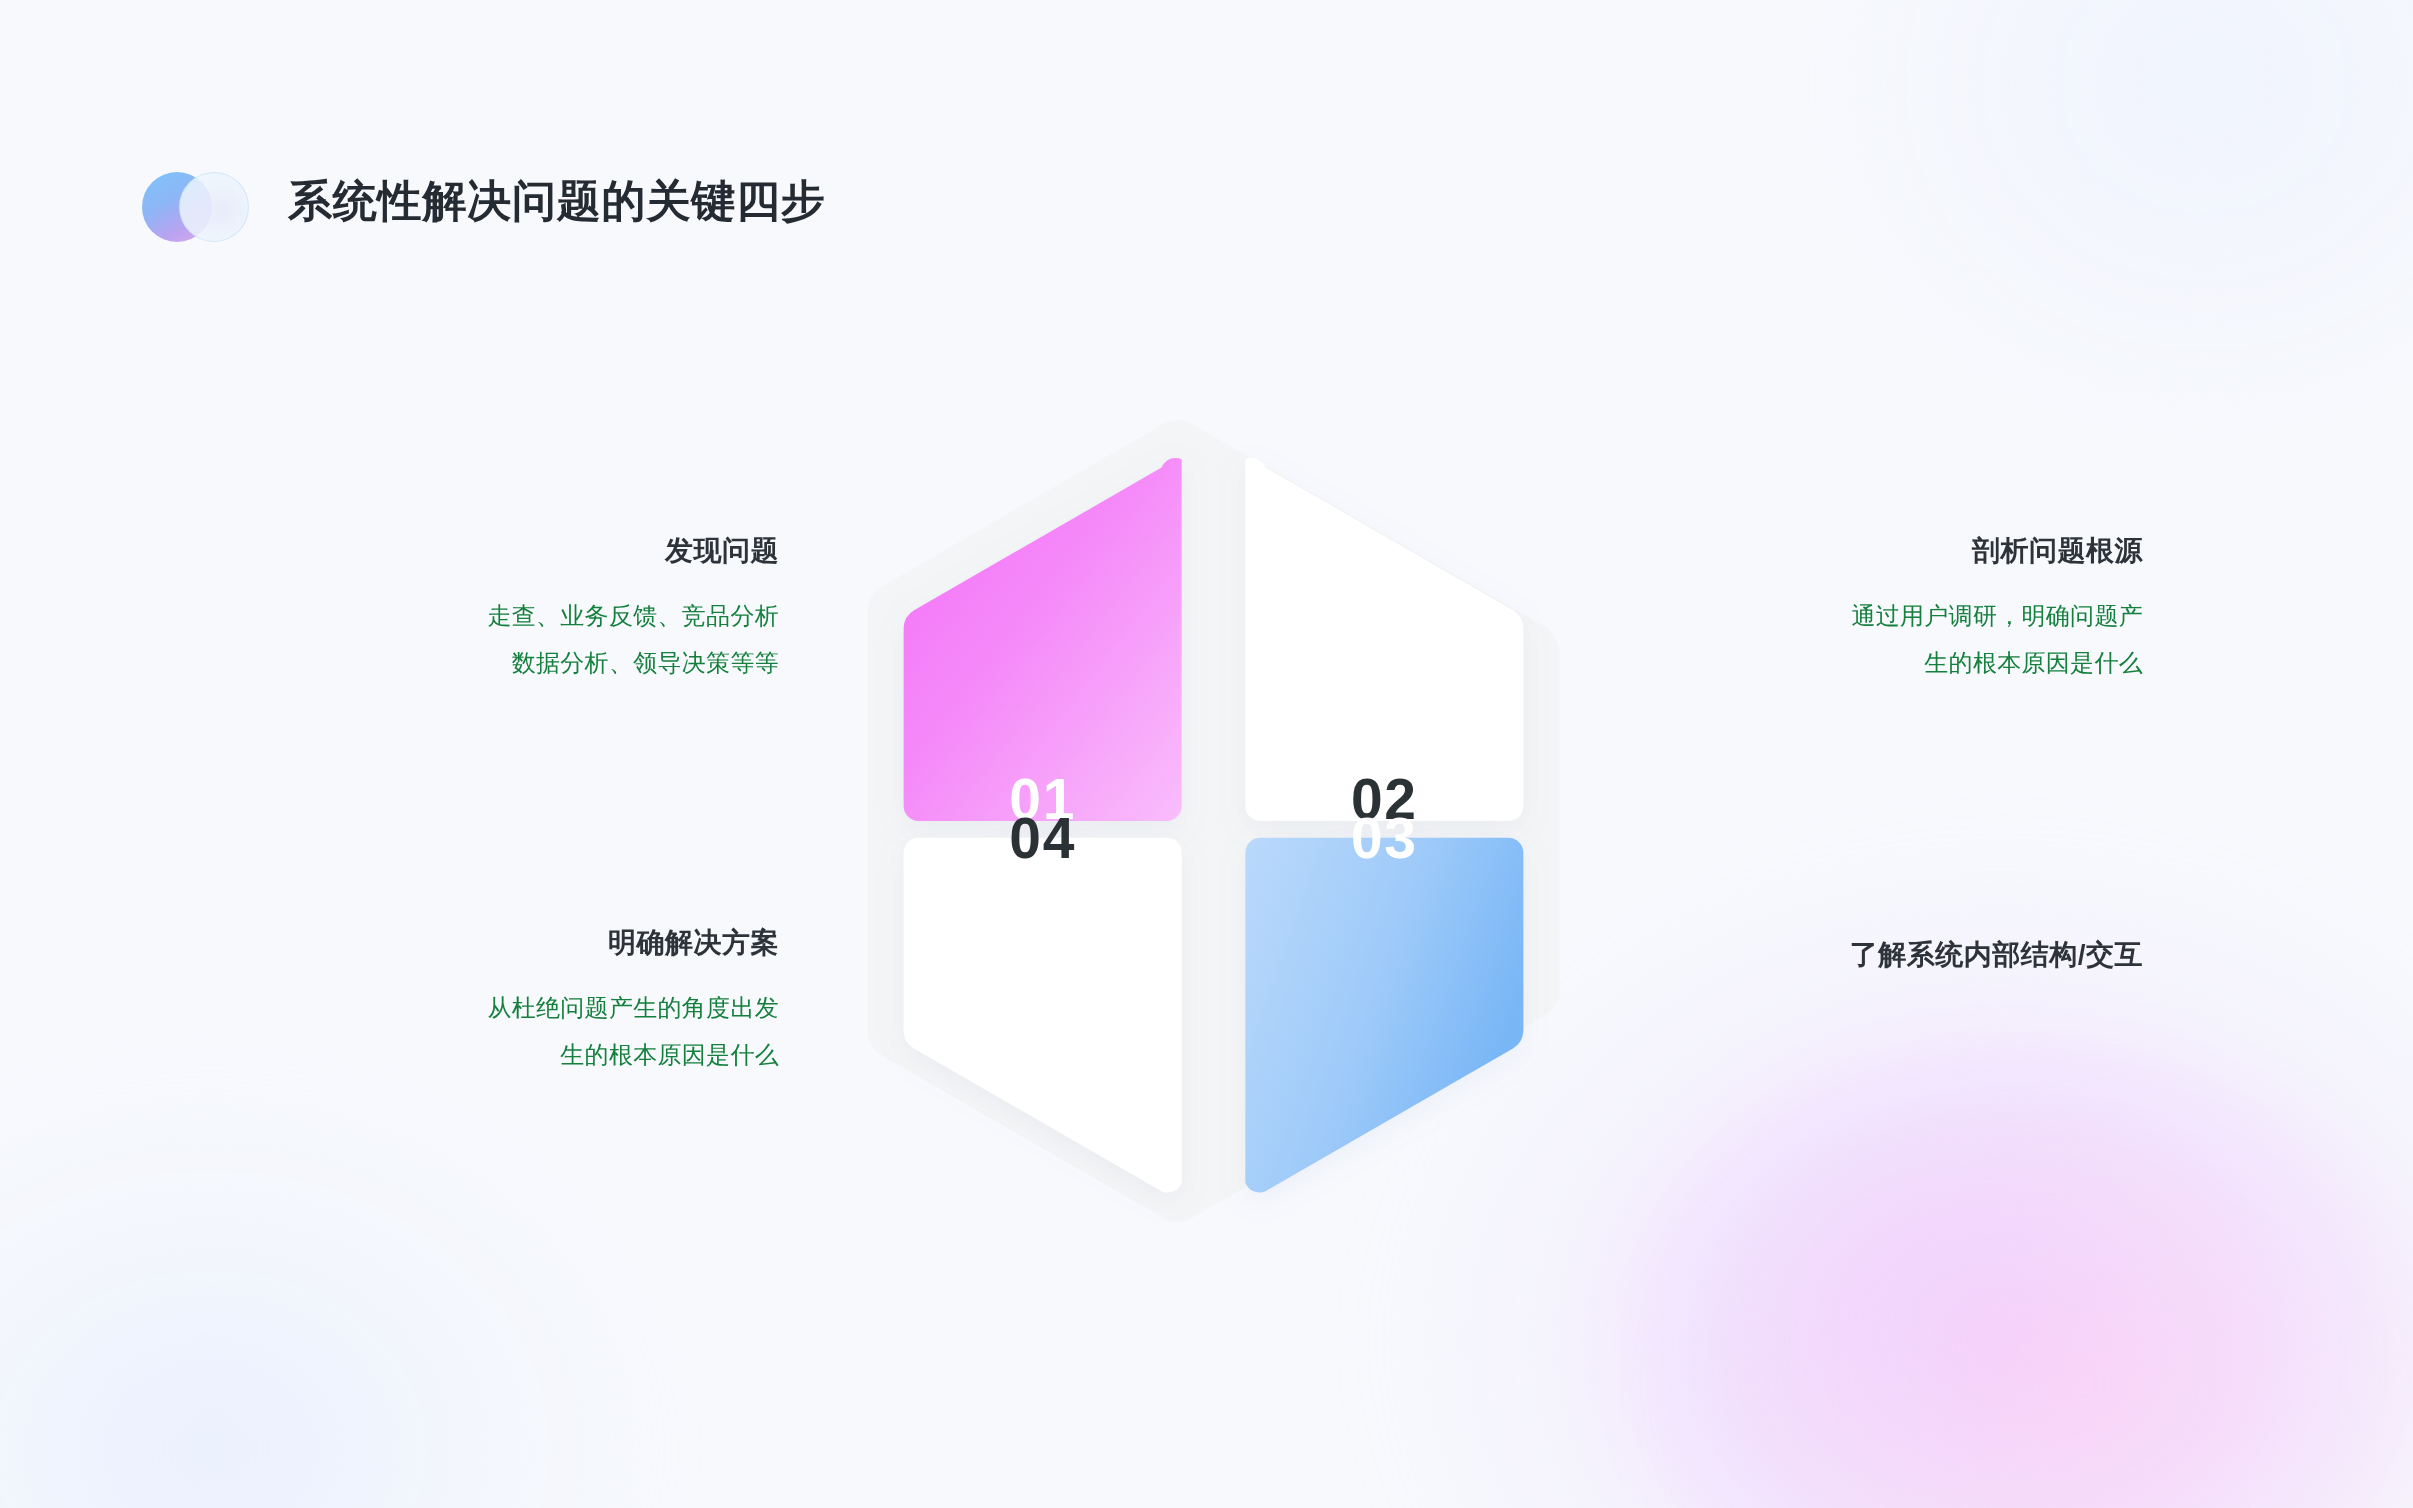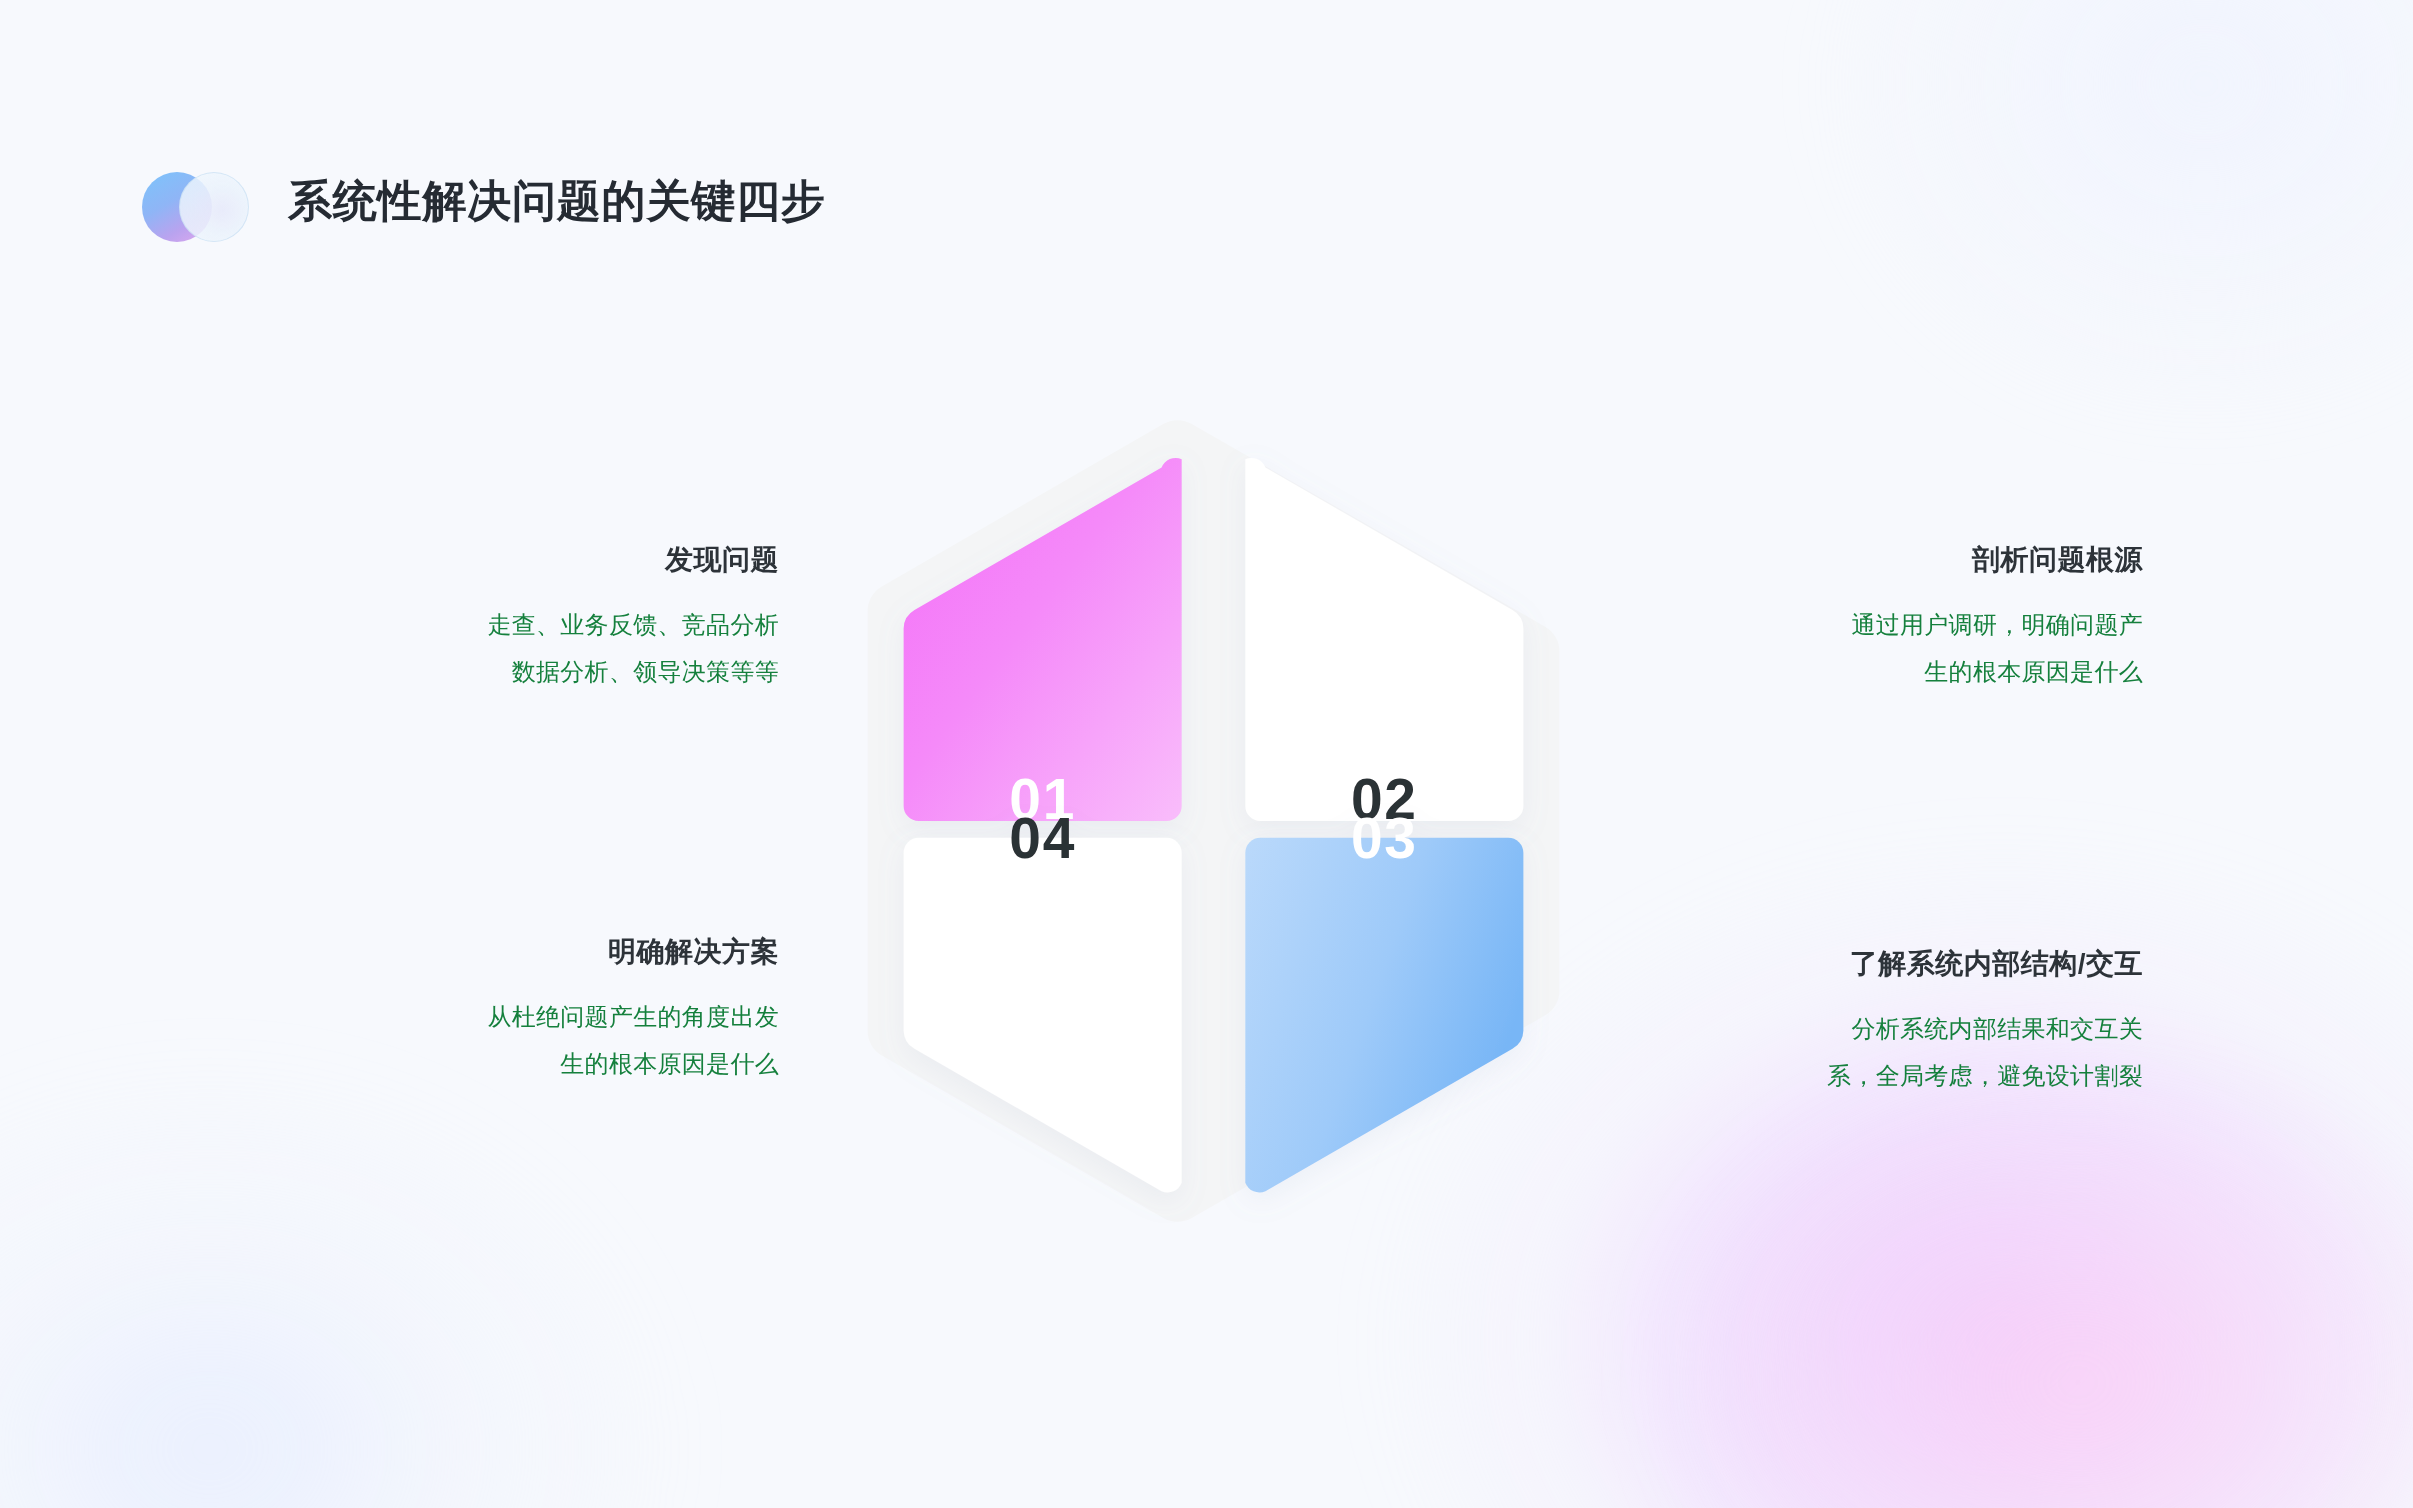--- a/index.html
+++ b/index.html
@@ -142,21 +142,21 @@
   
   .step {
     position: absolute;
     width: 536px;
   }
   .step .s-title {
     font-size: 28px;
     font-weight: 700;
     color: #2d3339;
     letter-spacing: 0.5px;
-    margin: 13px 0 22px 0;
+    margin: 4px 0 22px 0;
   }
   .step .s-desc {
     font-size: 24px;
     line-height: 47px;
     color: #15803d;
     letter-spacing: 0.3px;
     margin: 0;
   }
   .step.left  { text-align: right; }
   .step.right { text-align: right; }
@@ -282,24 +282,20 @@
 <div class="step right step-02">
   <p class="s-title">剖析问题根源</p>
   <p class="s-desc">
     <span class="s-desc-line">通过用户调研，明确问题产</span>
     <span class="s-desc-line">生的根本原因是什么</span>
   </p>
 </div>
 
 <div class="step right step-03">
   <p class="s-title">了解系统内部结构/交互</p>
-  <p class="s-desc">
-    <span class="s-desc-line">分析系统内部结果和交互关</span>
-    <span class="s-desc-line">系，全局考虑，避免设计割裂</span>
-  </p>
 </div>
 
 <div class="step left step-04">
   <p class="s-title">明确解决方案</p>
   <p class="s-desc">
     <span class="s-desc-line">从杜绝问题产生的角度出发</span>
     <span class="s-desc-line">生的根本原因是什么</span>
   </p>
 </div>
 

